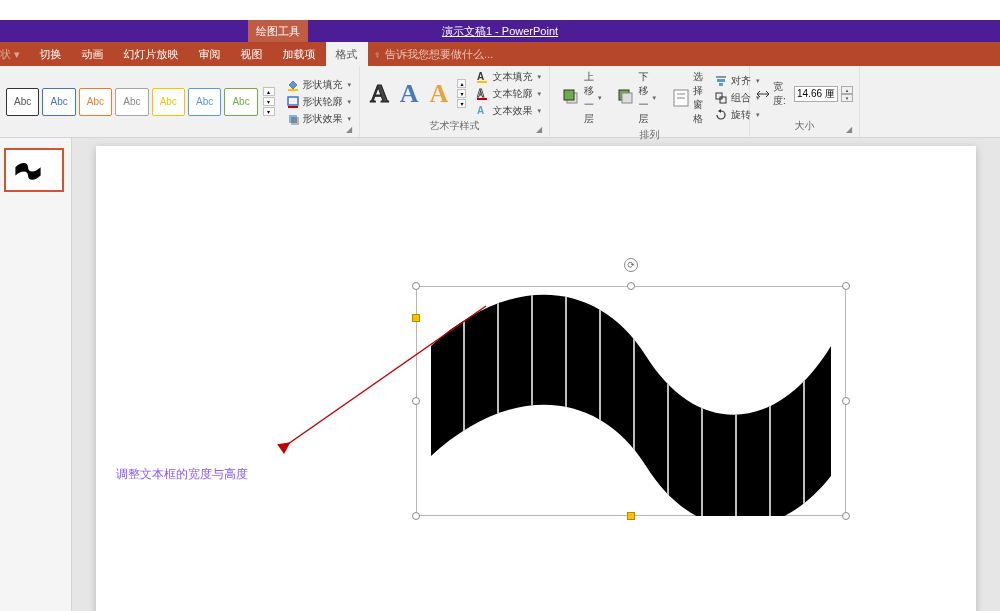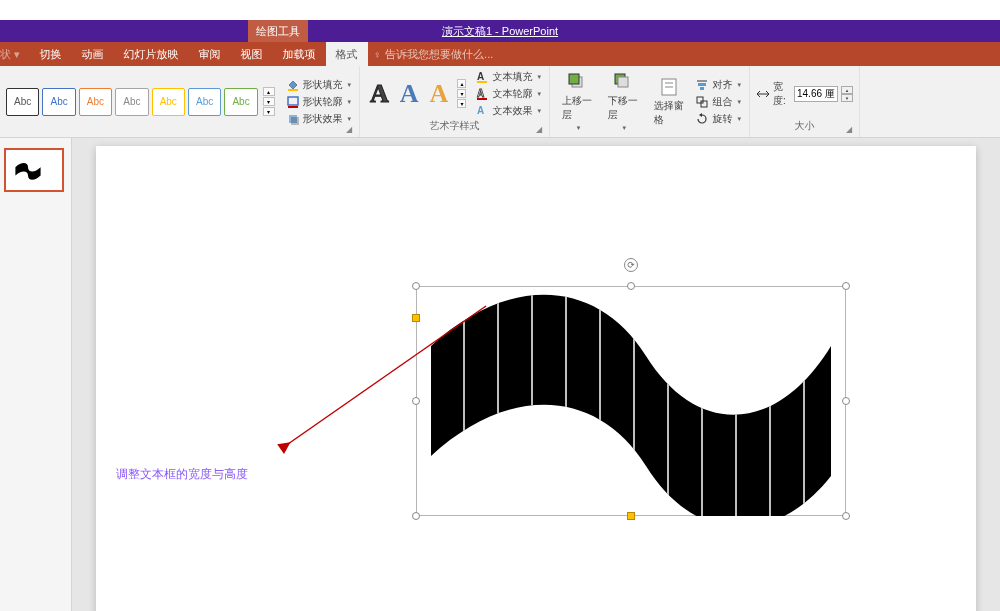--- a/index.html
+++ b/index.html
@@ -33,21 +33,21 @@
     .mini-icon { width: 14px; height: 14px; display: inline-flex; align-items: center; justify-content: center; }
     .dropdown-arrow { font-size: 7px; color: #666; margin-left: 2px; }
     
     
     .wordart-letter { font-size: 26px; font-weight: bold; font-family: "Times New Roman", serif; padding: 0 4px; cursor: pointer; }
     .wa1 { color: #444; -webkit-text-stroke: 1px #222; }
     .wa2 { color: #4a7ab8; }
     .wa3 { color: #e8a33d; }
     
     
-    .large-btn { display: flex; flex-direction: column; align-items: center; justify-content: center; padding: 2px 6px; cursor: pointer; font-size: 10px; color: #444; gap: 2px; }
+    .large-btn { display: flex; flex-direction: row; align-items: center; justify-content: center; padding: 2px 6px; cursor: pointer; font-size: 10px; color: #444; gap: 2px; }
     .large-btn-icon { width: 20px; height: 20px; display: flex; align-items: center; justify-content: center; }
     
     
     .size-row { display: flex; align-items: center; gap: 3px; font-size: 10px; color: #444; padding: 1px 0; }
     .size-input { width: 44px; height: 16px; border: 1px solid #ababab; background: #fff; font-size: 10px; padding: 0 2px; }
     .spinner { display: flex; flex-direction: column; }
     .spinner-btn { width: 12px; height: 8px; border: 1px solid #ababab; background: #f0f0f0; font-size: 5px; display: flex; align-items: center; justify-content: center; cursor: pointer; }
     
     
     .workspace { display: flex; height: calc(611px - 118px); background: #e6e6e6; }
@@ -254,20 +254,21 @@
               <svg width="14" height="14" viewBox="0 0 14 14">
                 <path d="M7 3 A4 4 0 1 1 3 7" fill="none" stroke="#333" stroke-width="1.2"></path>
                 <path d="M7 1 L7 5 L4 3 Z" fill="#333"></path>
               </svg>
             </span>
           <span>旋转</span>
             <span class="dropdown-arrow">▾</span>
         </div>
       </div>
     </div>
+    <div class="ribbon-group-label">排列</div>
   </div>
 
   <div class="ribbon-group" style="width:110px">
     <div class="ribbon-group-content" style="flex-direction:column;align-items:flex-start;gap:3px;justify-content:center">
       <div class="size-row">
         <span class="mini-icon">
             <svg width="14" height="12" viewBox="0 0 14 12">
               <line x1="1" y1="6" x2="13" y2="6" stroke="#333"></line>
               <path d="M4 3 L1 6 L4 9 M10 3 L13 6 L10 9" fill="none" stroke="#333"></path>
             </svg>

